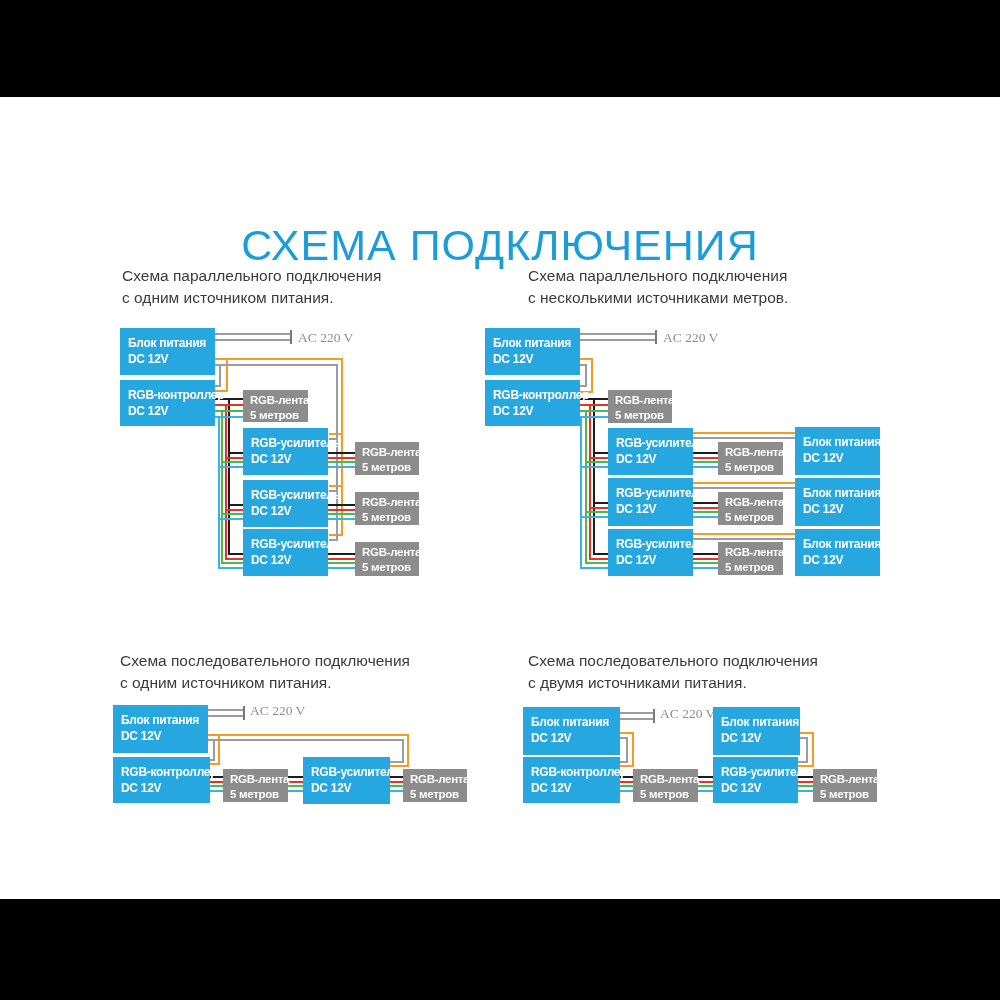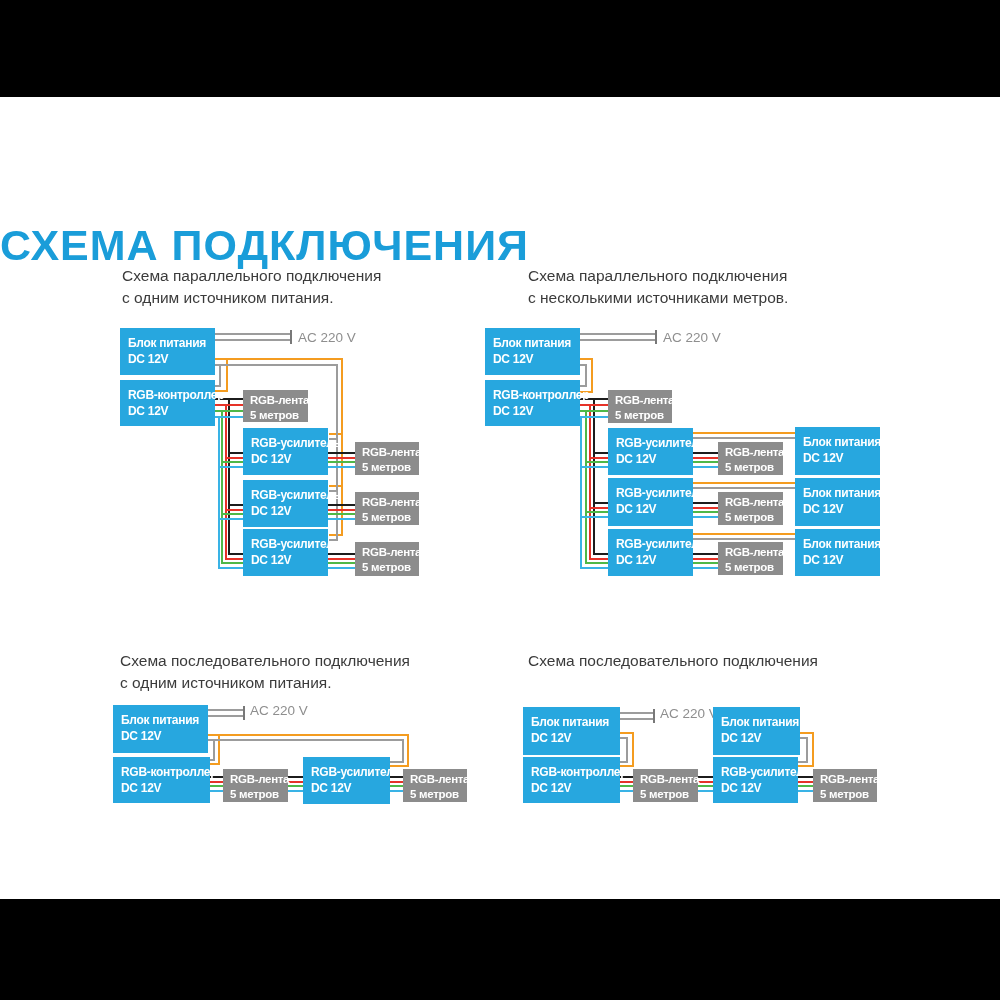--- a/index.html
+++ b/index.html
@@ -5,41 +5,41 @@
   html,body{margin:0;padding:0;}
   body{
     width:1000px;height:1000px;position:relative;background:#ffffff;
     font-family:"Liberation Sans",sans-serif;overflow:hidden;
   }
   .bar{position:absolute;left:0;width:1000px;background:var(--letterbox-black,#000);}
   .bar.top{top:0;height:97px;}
   .bar.bottom{top:899px;height:101px;}
 
   .page-title{
-    position:absolute;top:192px;left:0;width:1000px;text-align:left;
-    font-size:43px;font-weight:bold;letter-spacing:1px;
+    position:absolute;top:192px;left:0;width:1000px;text-align:center;
+    font-size:43px;font-weight:normal;letter-spacing:1px;
     color:var(--title-blue,#1A9DD9);
   }
   .caption{
     position:absolute;font-size:15.5px;line-height:21.5px;
     color:var(--caption-text,#3b3b3b);white-space:nowrap;
   }
   .caption span{display:block;}
 
   .box{position:absolute;box-sizing:border-box;white-space:nowrap;overflow:visible;}
   .box span{display:block;}
   .box.blue{
     background:var(--box-blue,#27A7DF);color:#fff;font-weight:bold;
     font-size:12px;line-height:16px;padding:7px 0 0 8px;letter-spacing:-0.3px;
   }
   .box.gray{
     background:var(--box-gray,#8C8C8C);color:#fff;font-weight:bold;
     font-size:11.5px;line-height:14.5px;padding:3px 0 12px 7px;letter-spacing:-0.3px;
   }
-  .ac{position:absolute;font-size:13.5px;color:var(--ac-text,#8e8e8e);white-space:nowrap;}
+  .ac{position:absolute;font-size:13.5px;color:var(--ac-text,#8e8e8e);white-space:nowrap;font-family:Liberation Serif, serif;}
 
   svg.wires{position:absolute;left:0;top:0;width:1000px;height:1000px;}
   svg.wires path{fill:none;stroke-width:2;}
   .w-gray{stroke:var(--wire-gray,#9C9C9C);}
   .w-orange{stroke:var(--wire-orange,#F49C20);}
   .w-black{stroke:var(--wire-black,#1C1C1C);}
   .w-red{stroke:var(--wire-red,#E63228);}
   .w-green{stroke:var(--wire-green,#4FB848);}
   .w-blue{stroke:var(--wire-blue,#39B3E6);}
   .w-cap{stroke:#787878;stroke-width:3;}
@@ -59,20 +59,21 @@
 <div class="caption" style="left:528px;top:265px">
   <span>Схема параллельного подключения</span>
   <span>с несколькими источниками метров.</span>
 </div>
 <div class="caption" style="left:120px;top:650px">
   <span>Схема последовательного подключения</span>
   <span>с одним источником питания.</span>
 </div>
 <div class="caption" style="left:528px;top:650px">
   <span>Схема последовательного подключения</span>
+  <span>с двумя источниками питания.</span>
 </div>
 
 <svg class="wires" shape-rendering="crispEdges" viewBox="0 0 1000 1000">
   <g>
     <path class="w-gray" d="M215 334 H291 M215 340 H291"></path>
     <path class="w-cap" d="M291 330 V344"></path>
     <path class="w-orange" d="M227 359 V391 H215 M215 359 H342 V535 H329 M342 434 H329 M342 486 H329"></path>
     <path class="w-gray" d="M220 365 V386 H215 M215 365 H337 V540 H329 M337 439 H329 M337 491 H329"></path>
     <path class="w-black" d="M215 399 H243 M229 399 V554 H243 M229 453 H243 M229 505 H243 M328 453 H355 M328 505 H355 M328 554 H355"></path>
     <path class="w-red" d="M215 405 H243 M225.5 405 V558.5 H243 M225.5 457.5 H243 M225.5 509.5 H243 M328 457.5 H355 M328 509.5 H355 M328 558.5 H355"></path>

